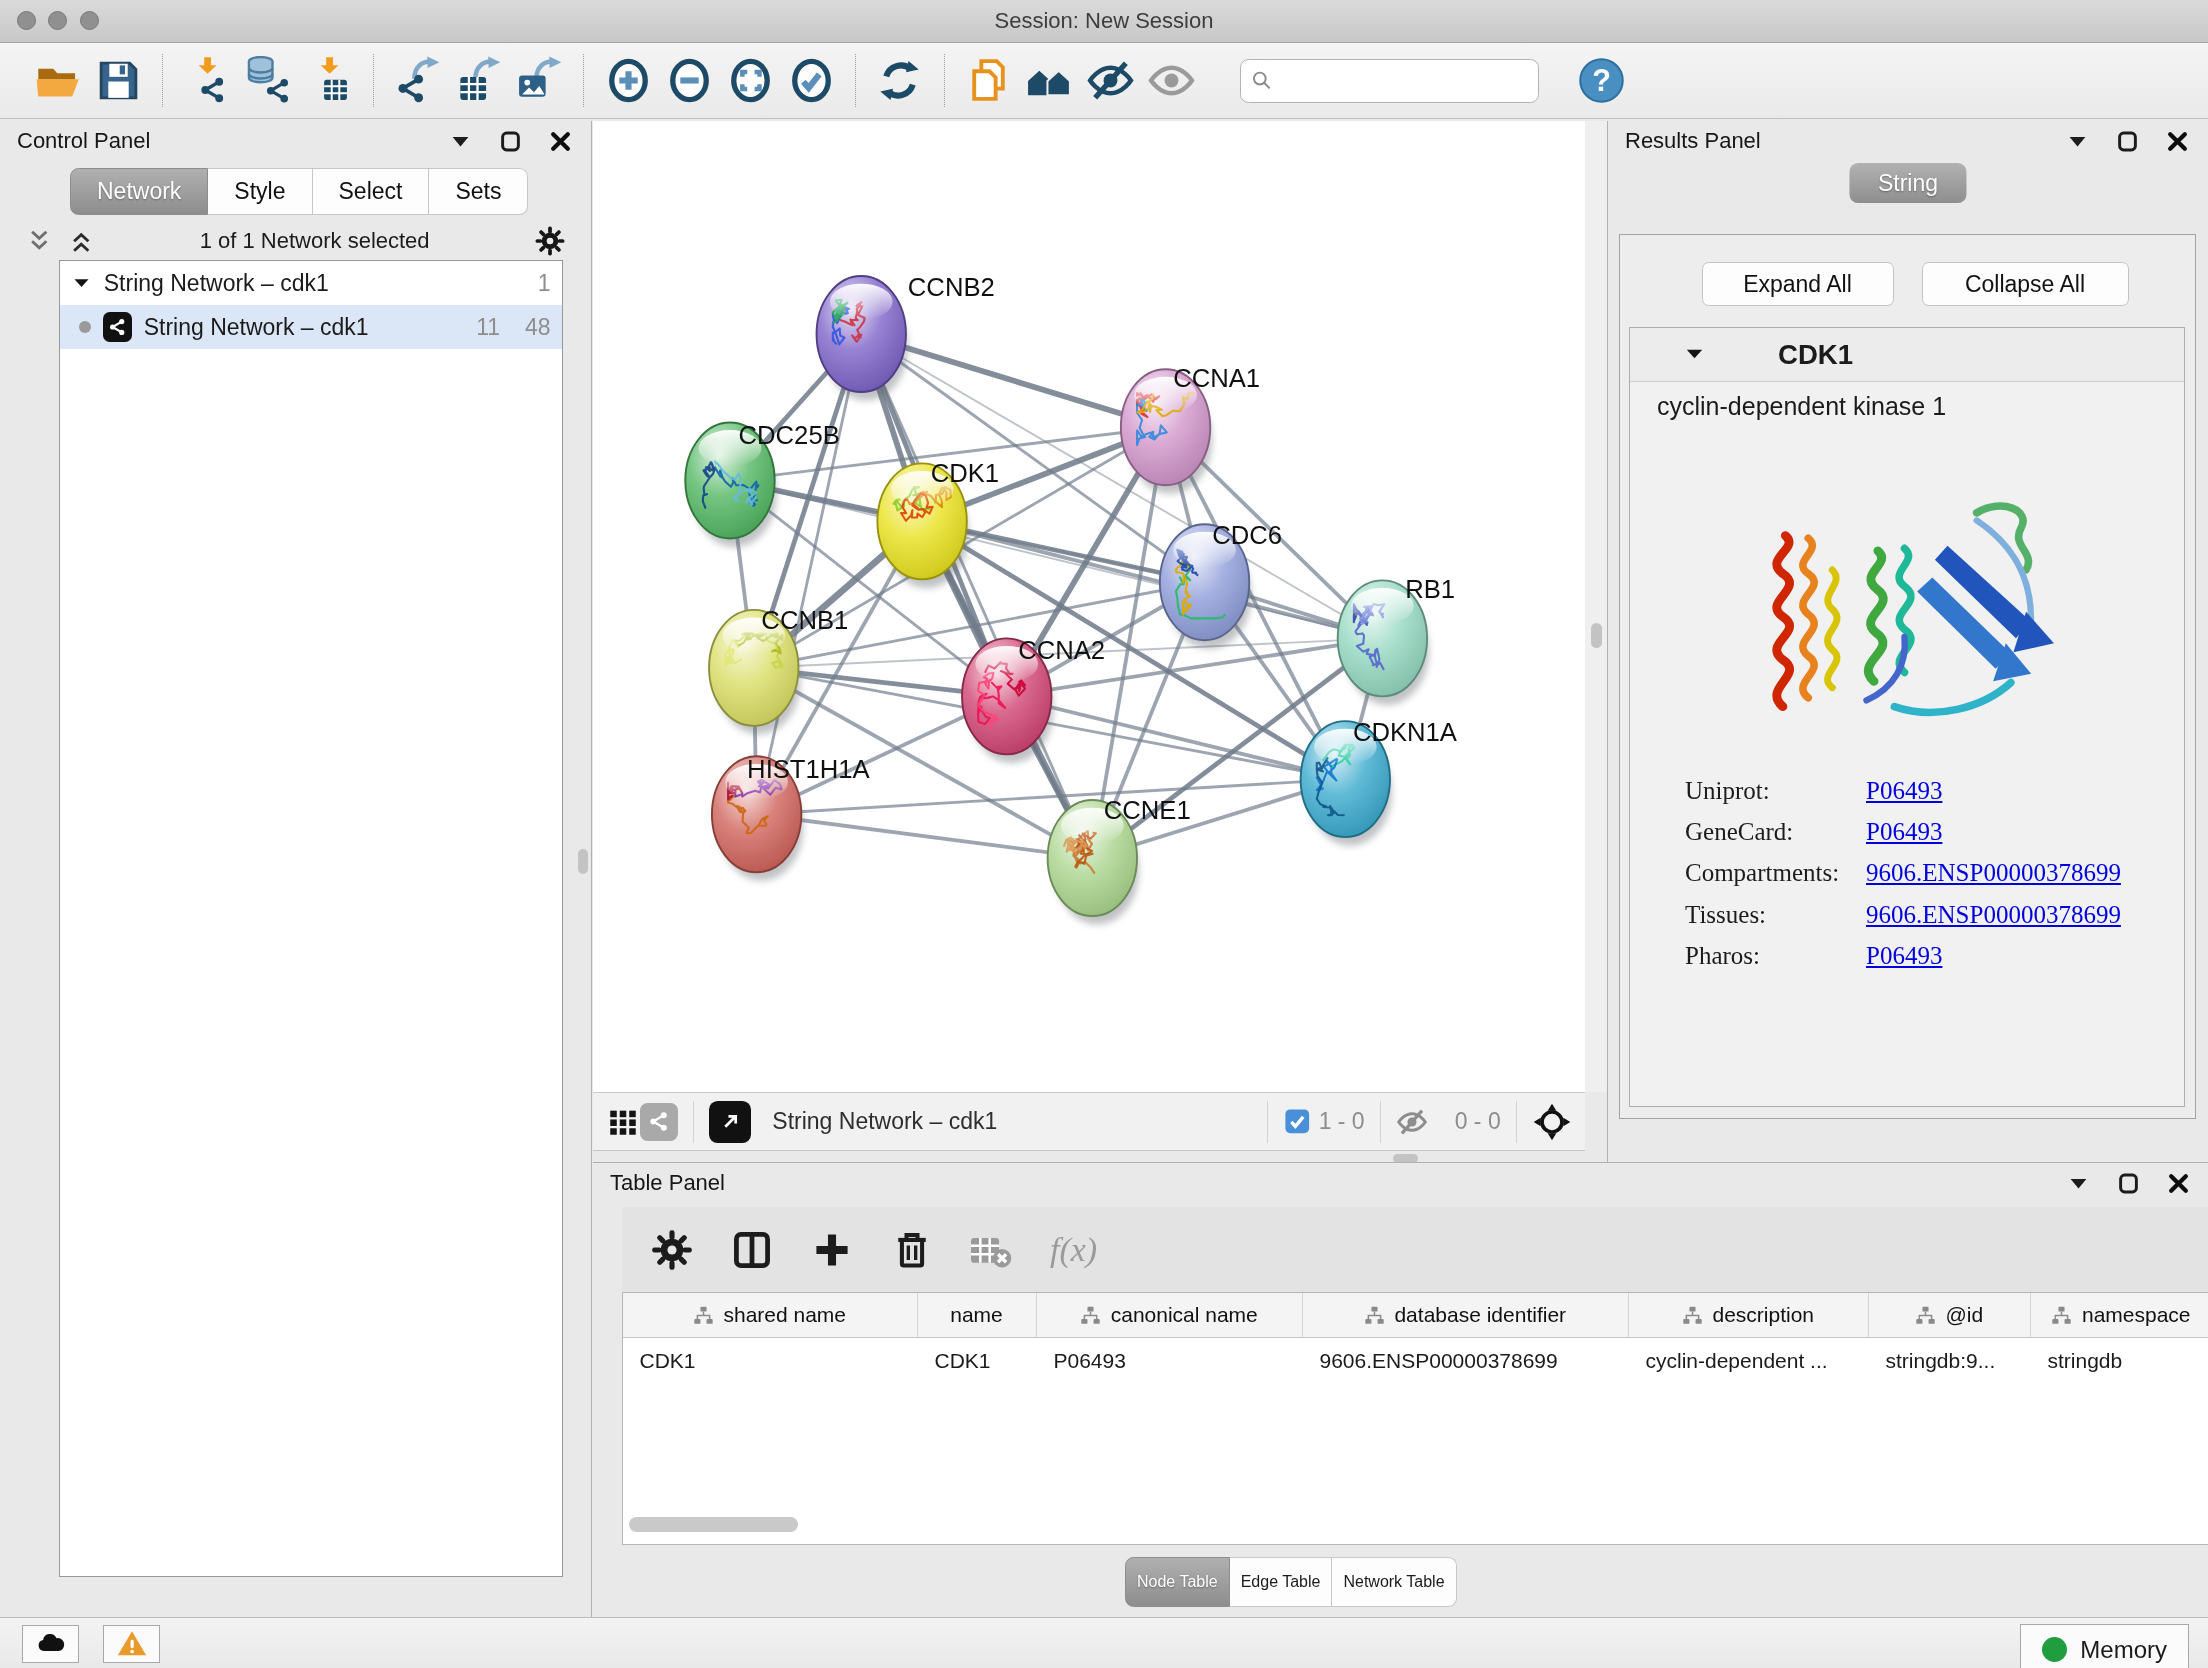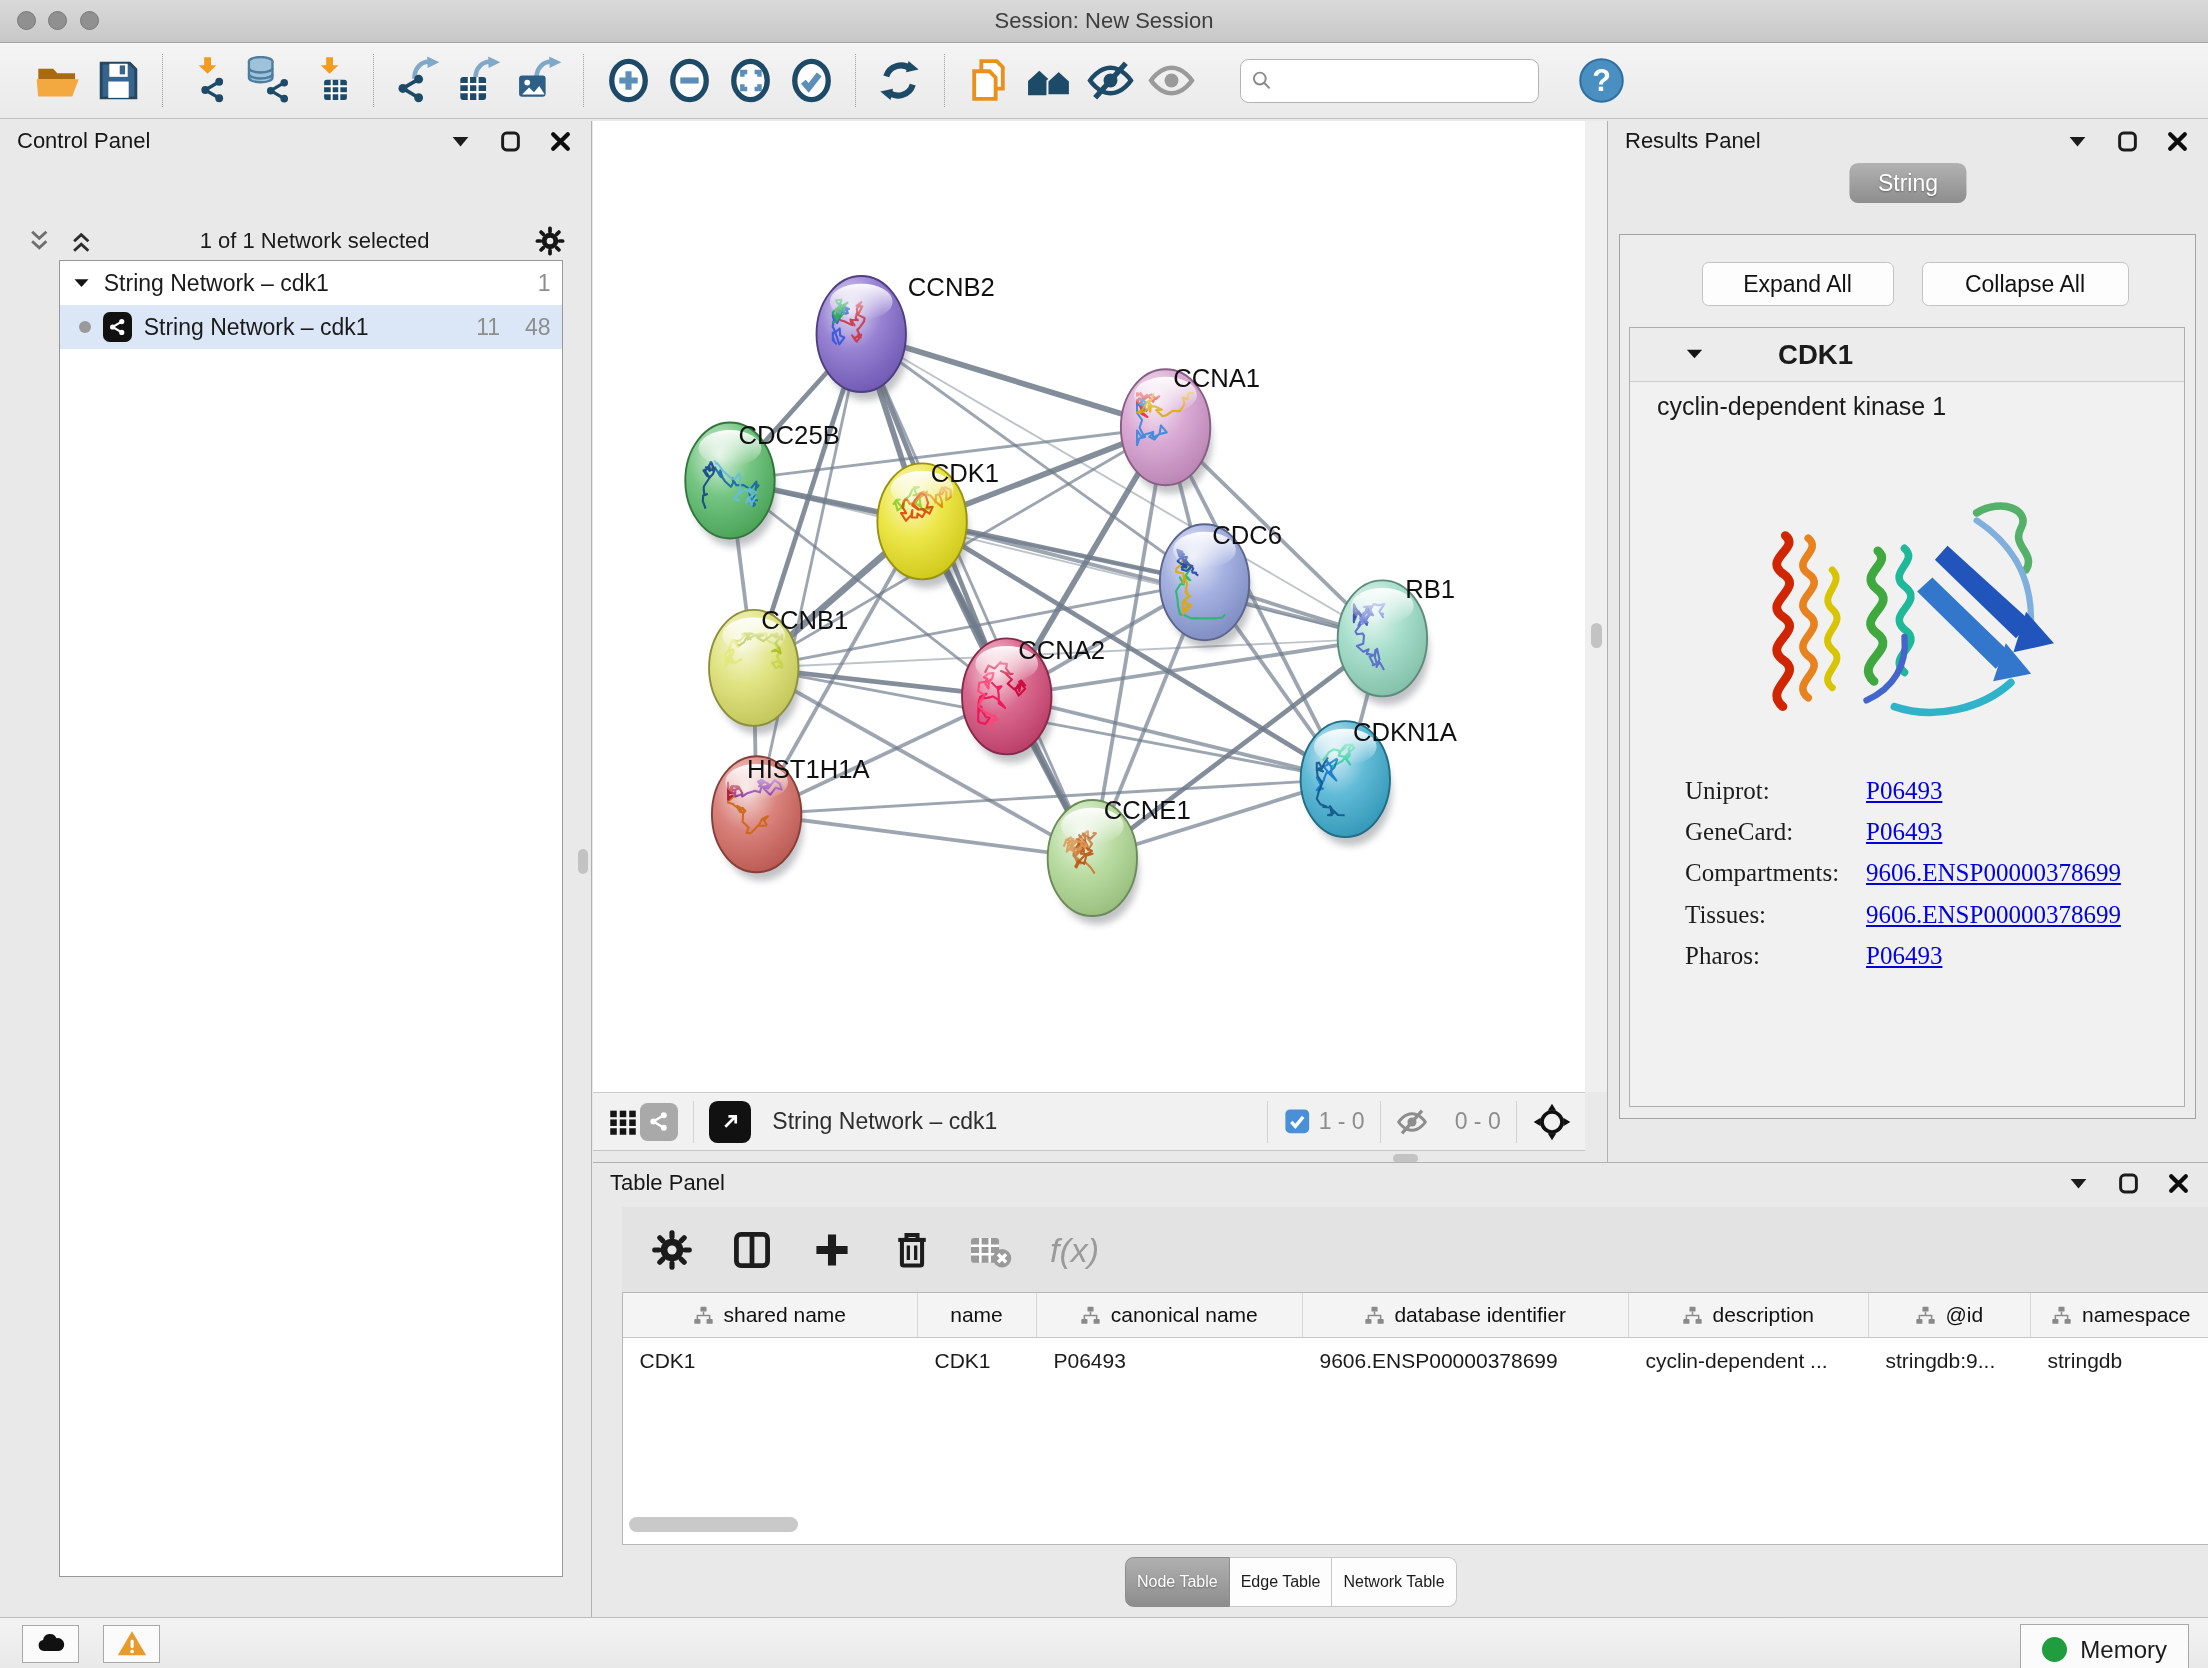--- a/index.html
+++ b/index.html
@@ -76,21 +76,21 @@
   .xlt{font-family:"Liberation Serif",serif;font-weight:bold;font-size:27px;margin:25px 0 5.7px 34px}
   .xlrow{display:flex;padding:6.7px 0 6.7px 55px;font-family:"Liberation Serif",serif;font-size:25px}
   .xlrow .lbl{width:181px;color:#1c1c1c;flex:0 0 auto}
   .xlrow a{color:#0000dd;text-decoration:underline}
   
   .tp{position:absolute;left:593px;top:1162px;width:1616px;height:455px;background:#e9e9e9;
     border-top:1px solid #b0b0b0;box-sizing:border-box}
   .tptool{position:absolute;left:28.5px;top:44px;right:0;height:86px;background:#e3e3e3;
     display:flex;align-items:center;gap:36px;padding-left:28.5px}
   .tico{width:44px;height:44px}
-  .fx{font-family:Liberation Sans, sans-serif;font-style:italic;font-size:34px;color:#9a9a9a}
+  .fx{font-family:Liberation Serif, serif;font-style:italic;font-size:34px;color:#9a9a9a}
   .tbl{position:absolute;left:28.5px;top:129px;right:0;height:253px;background:#fff;
     border:1.9px solid #b7b7b7;box-sizing:border-box;overflow:hidden}
   .tblh{display:flex;height:44px;background:#f4f4f4;border-bottom:1px solid #c6c6c6}
   .th{display:flex;align-items:center;justify-content:center;gap:9.5px;font-size:21px;
     border-right:1px solid #d6d6d6;box-sizing:border-box;flex:0 0 auto;color:#111}
   .trd{display:flex;height:46px;align-items:center}
   .td{padding-left:17px;font-size:21px;box-sizing:border-box;flex:0 0 auto;overflow:hidden;white-space:nowrap}
   .hscroll{position:absolute;left:36px;top:354px;width:169px;height:15px;border-radius:7.6px;background:#c9c9c9}
   .tptabs{position:absolute;left:532px;top:394px;display:flex}
   .ttab{height:48px;padding:0 11px;background:#fdfdfd;border:1px solid #c7c7c7;border-left:none;
@@ -328,20 +328,26 @@
       <svg class="phico" viewBox="0 0 28 28" width="27" height="27">
           <use href="#sym-menu-down"></use>
         </svg>
       <svg class="phico" viewBox="0 0 28 28" width="27" height="27">
           <use href="#sym-float"></use>
         </svg>
       <svg class="phico" viewBox="0 0 28 28" width="27" height="27">
           <use href="#sym-close"></use>
         </svg>
     </span>
+  </div>
+  <div class="cptabs">
+    <div class="ctab active">Network</div>
+    <div class="ctab">Style</div>
+    <div class="ctab">Select</div>
+    <div class="ctab">Sets</div>
   </div>
   <div class="cpsum">
     <svg width="28.5" height="28.5" viewBox="0 0 24 24">
       <path d="M6 4l6 5.5L18 4M6 12l6 5.5 6-5.5" stroke="#6e6e6e" stroke-width="2.4" fill="none"></path>
     </svg>
     <svg width="28.5" height="28.5" viewBox="0 0 24 24" style="margin-left:13.3px">
       <path d="M6 20l6-5.5 6 5.5M6 12l6-5.5L18 12" stroke="#2b2b2b" stroke-width="2.4" fill="none"></path>
     </svg>
     <span class="txt">1 of 1 Network selected</span>
     <svg width="32" height="32" viewBox="0 0 24 24" color="#161616">

